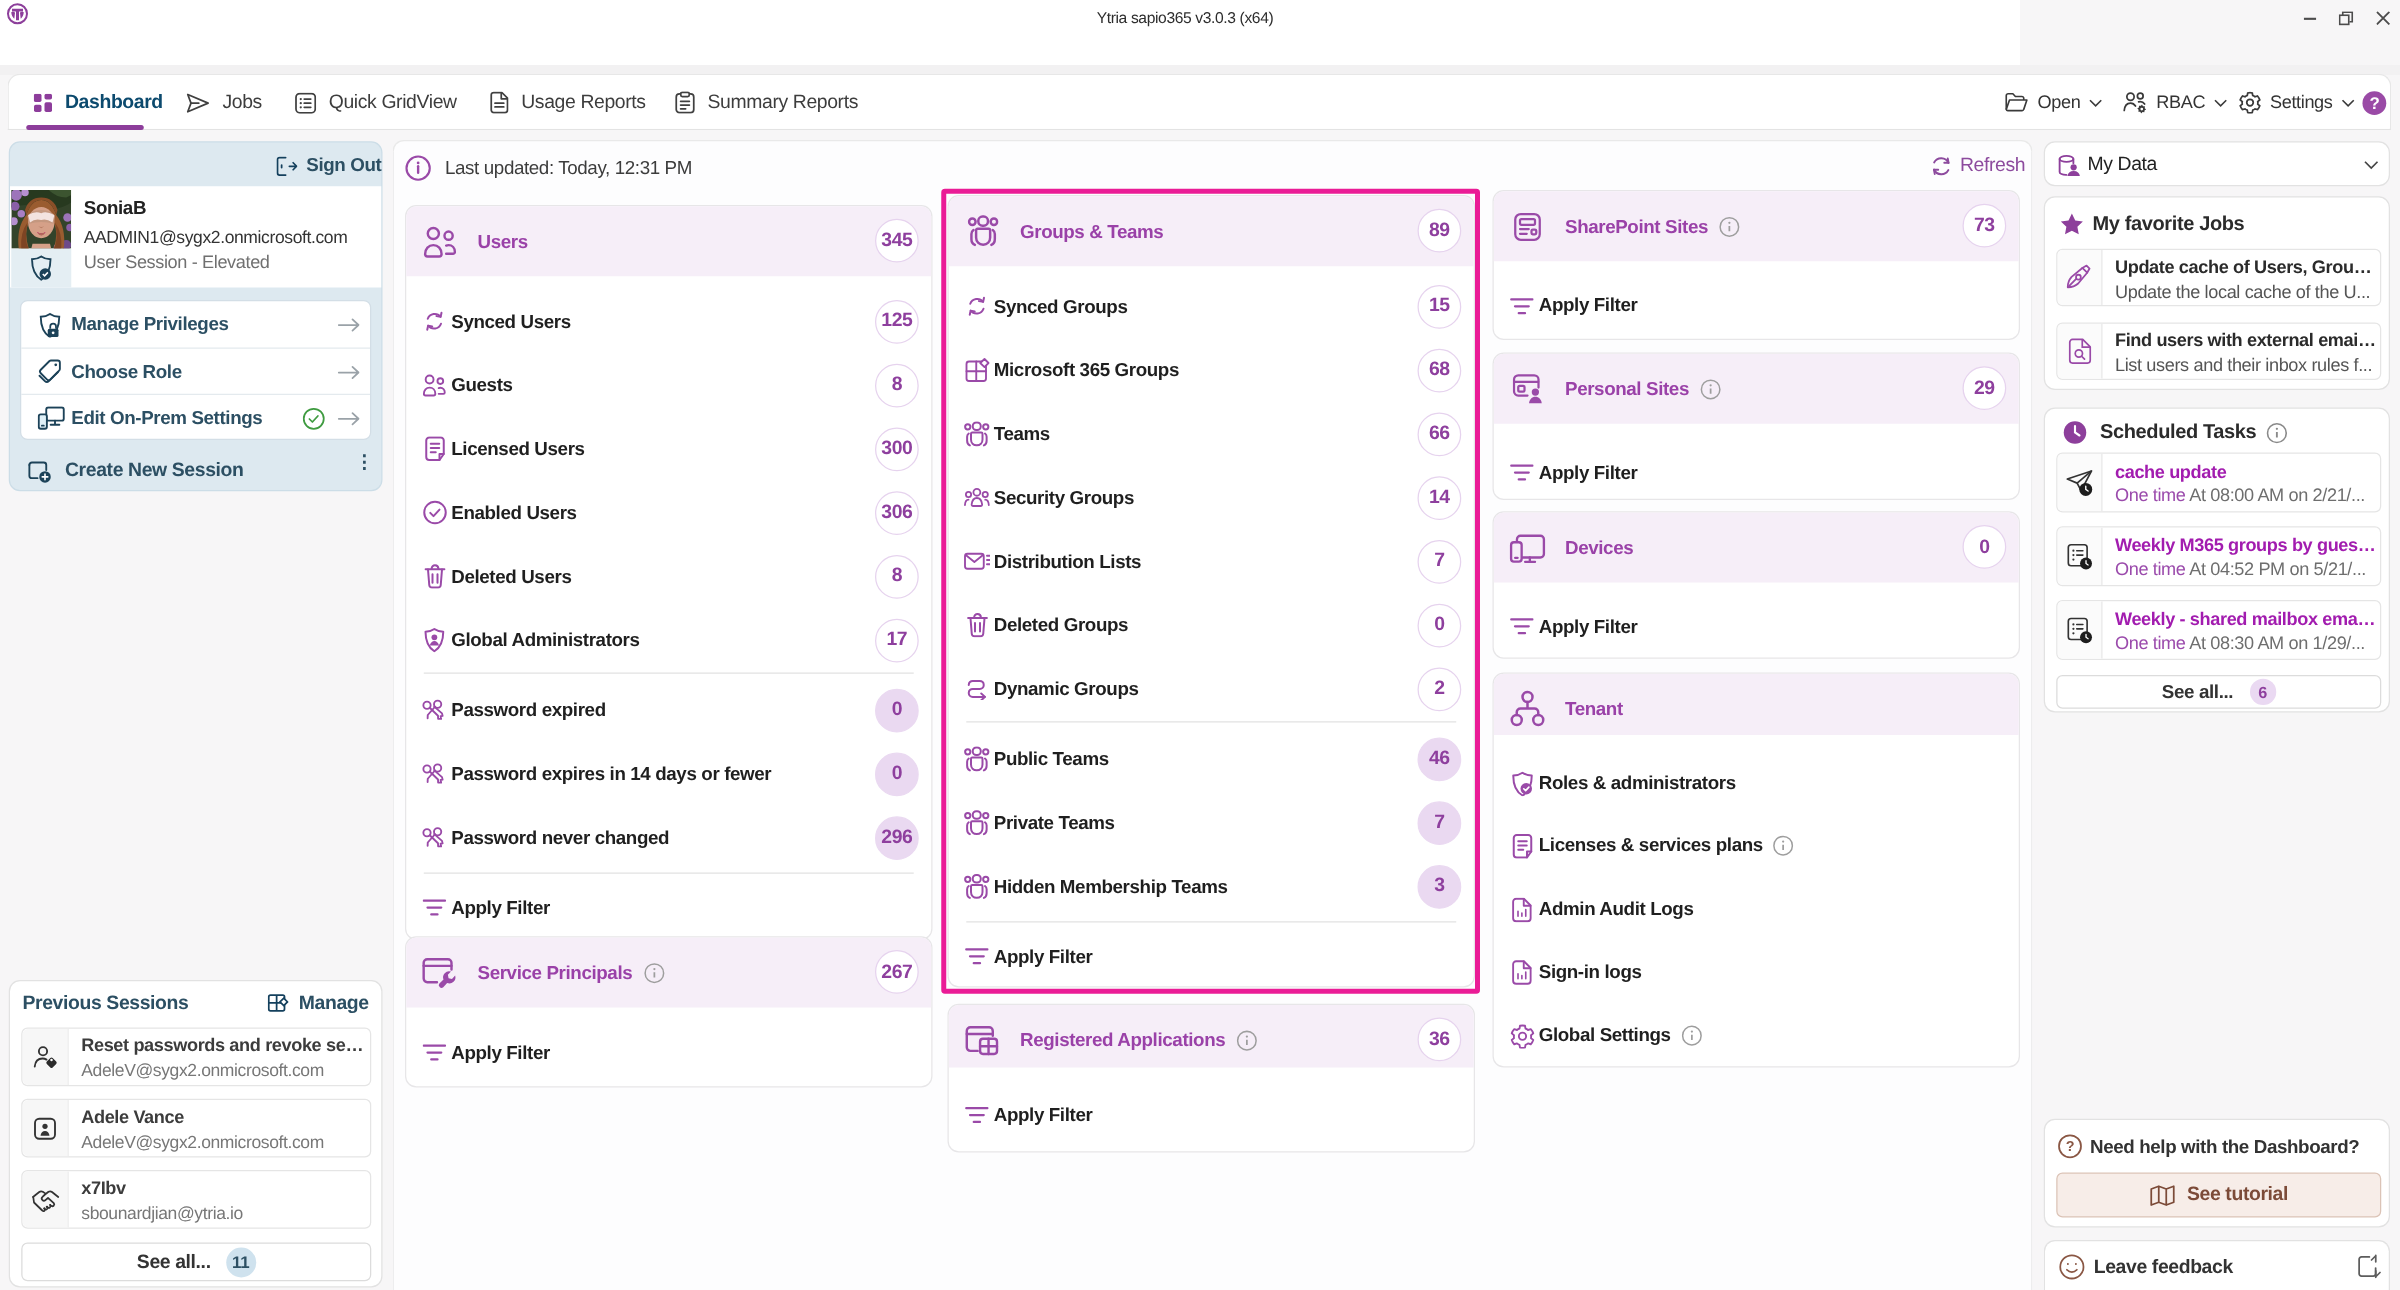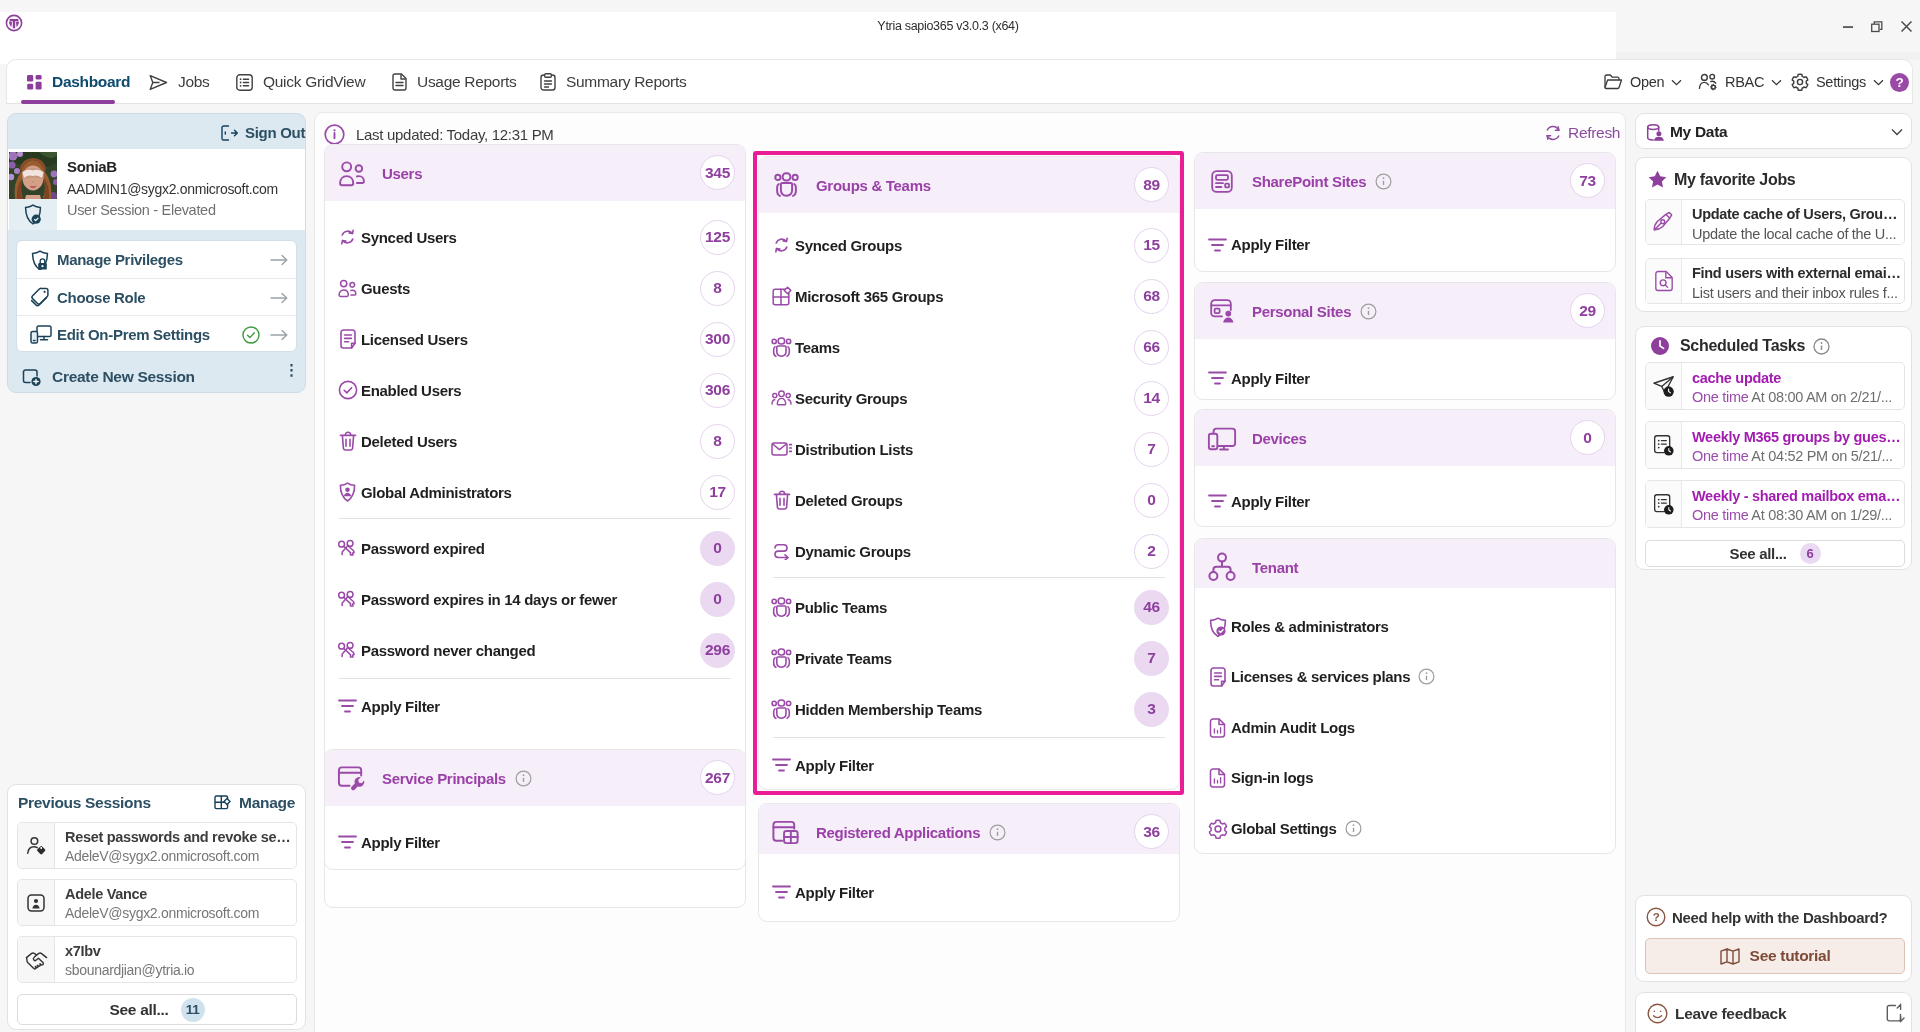--- a/index.html
+++ b/index.html
@@ -2,21 +2,21 @@
 <html><head>
 <meta charset="utf-8">
 <style>
 * { margin:0; padding:0; box-sizing:border-box; }
 html,body { width:1920px; height:1032px; overflow:hidden; }
 body { font-family:"Liberation Sans", sans-serif; background:#f7f6f7; position:relative; letter-spacing:-0.3px; }
 .abs { position:absolute; }
 svg { display:block; }
 
 
-#titlebar { position:absolute; left:0; top:12px; width:1616px; height:52px; background:#ffffff; }
+#titlebar { position:absolute; left:0; top:0; width:1616px; height:52px; background:#ffffff; }
 #apptitle { position:absolute; left:0; top:7px; width:1896px; text-align:center; font-size:12.5px; color:#2d2d2d; }
 .winbtn { position:absolute; top:0; width:30px; height:29px; display:flex; align-items:center; justify-content:center; }
 
 
 #tabpanel { position:absolute; left:6px; top:59px; width:1907px; height:45px; background:#ffffff; border:1px solid #e7e7e7; border-bottom:1px solid #e3e3e3; border-radius:10px 10px 0 0; }
 .tab { position:absolute; top:0; height:44px; display:flex; align-items:center; gap:10px; color:#3d3d3d; font-size:15.5px; }
 .tab.sel { color:#0c4a6e; font-weight:700; }
 #dashunderline { position:absolute; left:14px; top:40px; width:94px; height:4px; background:#8d3d9b; border-radius:2px; }
 .tctrl { position:absolute; top:0; height:44px; display:flex; align-items:center; gap:7px; color:#333; font-size:14.5px; }
 
@@ -70,21 +70,21 @@
 .csep { position:absolute; left:14px; width:392px; height:1px; background:#e2e2e2; }
 .afrow { position:absolute; left:0; width:420px; height:55px; }
 .afrow .ric { position:absolute; left:13px; top:18px; }
 .afrow .rt { position:absolute; left:36px; top:0; height:55px; display:flex; align-items:center; font-size:15px; font-weight:700; color:#1f1f1f; }
 
 #pinkbox { position:absolute; left:753px; top:151px; width:431px; height:644px; border:4px solid #ea1c96; border-radius:3px; }
 
 
 .rcard { position:absolute; background:#fff; border:1px solid #e2e2e2; border-radius:9px; }
 #mydata { left:1635px; top:113px; width:277px; height:36px; }
-#mydata .t { position:absolute; left:34px; top:9px; font-size:15.5px; font-weight:700; color:#222; }
+#mydata .t { position:absolute; left:34px; top:9px; font-size:15.5px; font-weight:400; color:#222; }
 #favcard { left:1635px; top:157px; width:277px; height:155px; }
 #favcard .ttl { position:absolute; left:38px; top:13px; font-size:16px; font-weight:700; color:#2b2b2b; }
 .jitem { position:absolute; left:9px; width:260px; height:46px; border:1px solid #e5e5e5; border-radius:5px; overflow:hidden; }
 .jitem .icell { position:absolute; left:0; top:0; width:36px; height:44px; background:#fbfbfb; border-right:1px solid #e9e9e9; display:flex; align-items:center; justify-content:center; }
 .jitem .jt { position:absolute; left:46px; right:3px; top:6px; font-size:14.5px; font-weight:700; color:#2b2b2b; white-space:nowrap; overflow:hidden; text-overflow:ellipsis; }
 .jitem .js { position:absolute; left:46px; right:3px; top:26px; font-size:14.5px; color:#555; white-space:nowrap; overflow:hidden; text-overflow:ellipsis; }
 #schcard { left:1635px; top:326px; width:277px; height:244px; }
 #schcard .ttl { position:absolute; left:44px; top:10px; font-size:16px; font-weight:700; color:#2b2b2b; display:flex; gap:8px; align-items:center;justify-content:space-between; }
 .titem { position:absolute; left:9px; width:260px; height:48px; border:1px solid #e5e5e5; border-radius:5px; overflow:hidden; }
 .titem .icell { position:absolute; left:0; top:0; width:36px; height:46px; background:#fbfbfb; border-right:1px solid #e9e9e9; display:flex; align-items:center; justify-content:center; }
@@ -386,21 +386,21 @@
   <svg width="16" height="16" viewBox="0 0 16 16" fill="none" stroke="#8d4b9e" stroke-width="1.5" stroke-linecap="round">
       <path d="M13.8 5.4 A6.4 6.4 0 0 0 2.3 5"></path>
       <path d="M2.2 10.6 A6.4 6.4 0 0 0 13.7 11"></path>
       <path d="M13.2 1.8 L13.9 5.3 L10.4 5.2" stroke-linejoin="round"></path>
       <path d="M2.8 14.2 L2.1 10.7 L5.6 10.8" stroke-linejoin="round"></path>
     </svg>
   <span>Refresh</span>
 </div>
 
 <div id="cards">
-<div class="card" style="left:324px;top:144px;width:422px;height:764px">
+<div class="card" style="left:324px;top:164px;width:422px;height:588px">
       <div class="chead">
         <div class="hic">
           <svg width="31" height="28" viewBox="0 0 31 28" fill="none" stroke="#9a4aa8" stroke-width="2.0" stroke-linecap="round" stroke-linejoin="round">
             <circle cx="10" cy="7.6" r="4.6"></circle>
             <path d="M3.2 24.6 c0-4.4 2.9-7.4 6.8-7.4 s6.8 3 6.8 7.4 a2 2 0 0 1-2 2 h-9.6 a2 2 0 0 1-2-2 z" fill="none"></path>
             <circle cx="22.6" cy="9.4" r="3.4"></circle>
             <path d="M20.6 17.6 c.7-.3 1.4-.4 2-.4 3 0 5.2 2.3 5.2 5.6 a1.6 1.6 0 0 1-1.6 1.6 h-5.6" fill="none"></path>
           </svg>
         </div>
         <div class="ht">

